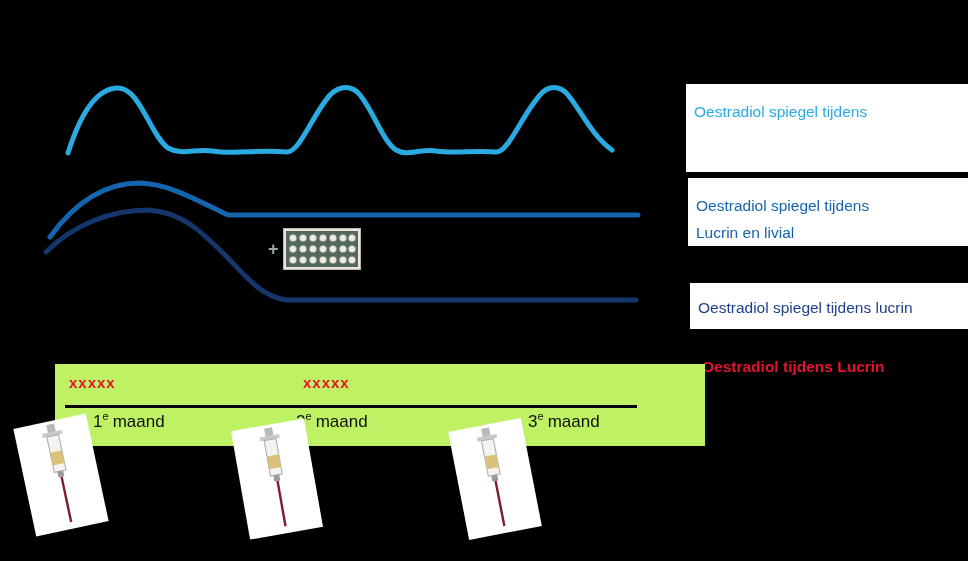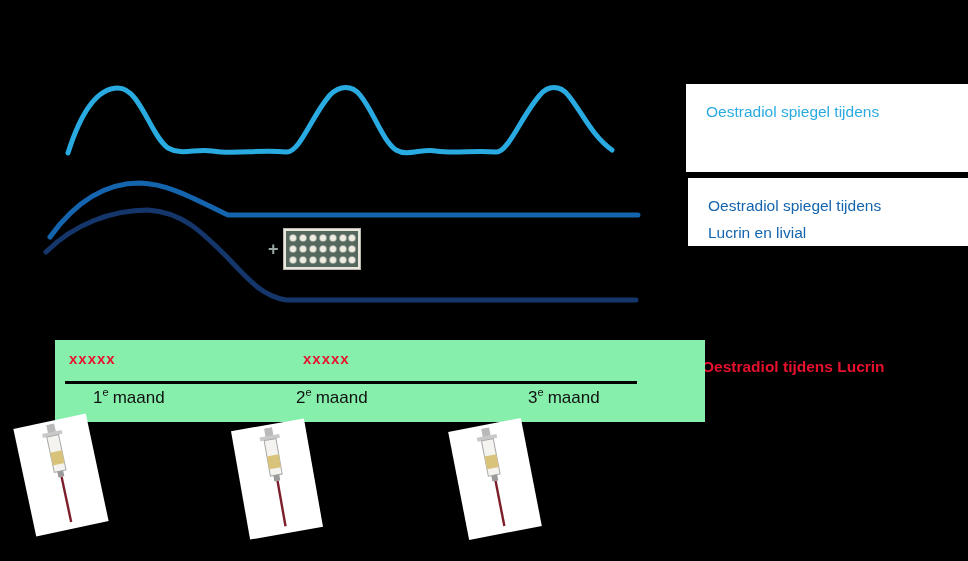--- a/index.html
+++ b/index.html
@@ -4,33 +4,33 @@
 <style>
   html,body{margin:0;padding:0;background:#000;}
   .stage{
     position:relative;width:968px;height:561px;background:#000;overflow:hidden;
     font-family:"Liberation Sans", sans-serif;
   }
   svg{display:block;}
   .curves{position:absolute;left:0;top:0;}
   .label-box{
     position:absolute;background:#ffffff;box-sizing:border-box;
-    padding:14px 20px;font-size:15.5px;line-height:1.75;
+    padding:14px 8px;font-size:15.5px;line-height:1.75;
   }
   .label-box.menstrual{left:686px;top:84px;width:282px;height:88px;color:#29abe2;}
   .label-box.lucrin-livial{left:688px;top:178px;width:280px;height:68px;color:#1464ae;}
   .label-box.lucrin{left:690px;top:283px;width:278px;height:46px;color:#1d3f8f;padding-top:11px;}
   .red-label{
     position:absolute;left:702px;top:358px;width:266px;
     color:#e8112d;font-weight:bold;font-size:15.5px;
   }
   .pill-row{position:absolute;left:268px;top:228px;display:flex;align-items:center;}
   .plus{color:#9aa7a0;font-size:18px;font-weight:bold;margin-right:4px;}
   .timeline-box{
-    position:absolute;left:55px;top:340px;width:650px;height:82px;background:#86efac;
+    position:absolute;left:55px;top:364px;width:650px;height:82px;background:#bef264;
   }
   .bleed{
     position:absolute;top:10px;color:#e8112d;font-weight:bold;font-size:15px;letter-spacing:1px;
   }
   .bleed.b0{left:14px;}
   .bleed.b1{left:248px;}
   .axis-line{position:absolute;left:10px;top:41px;width:572px;height:3px;background:#000;}
   .month{
     position:absolute;top:46px;color:#111;font-size:17px;
   }
@@ -97,20 +97,23 @@
 
   <div class="label-box menstrual">
     <div>Oestradiol spiegel tijdens</div>
   </div>
 
   <div class="label-box lucrin-livial">
     <div>Oestradiol spiegel tijdens</div>
     <div>Lucrin en livial</div>
   </div>
 
+  <div class="label-box lucrin">
+    <div>Oestradiol spiegel tijdens lucrin</div>
+  </div>
 
   <div class="red-label">Oestradiol tijdens Lucrin</div>
 
   <div class="timeline-box">
     <span class="bleed b0">xxxxx</span>
     <span class="bleed b1">xxxxx</span>
     <div class="axis-line"></div>
 
     <span class="month m0"><span>1</span><sup>e</sup><span class="word">maand</span></span>
     <span class="month m1"><span>2</span><sup>e</sup><span class="word">maand</span></span>

